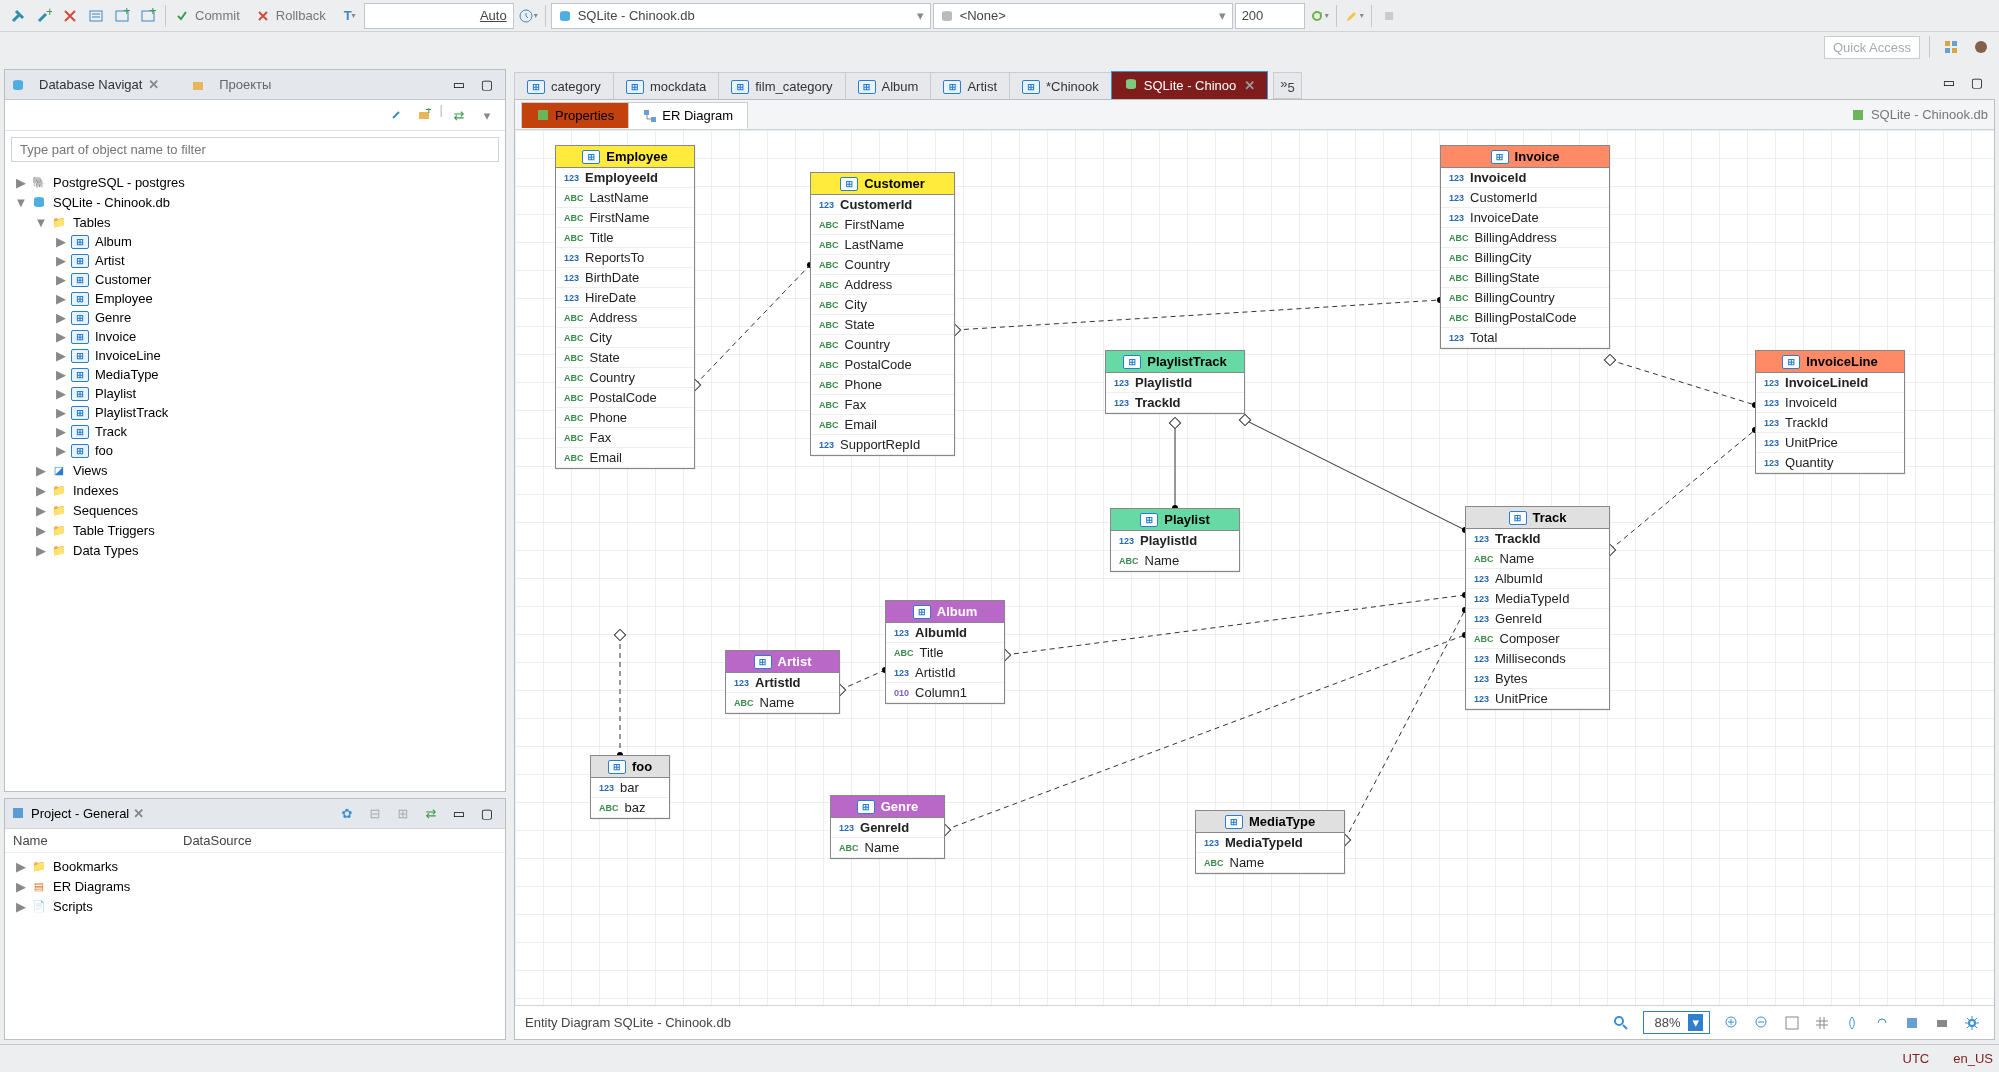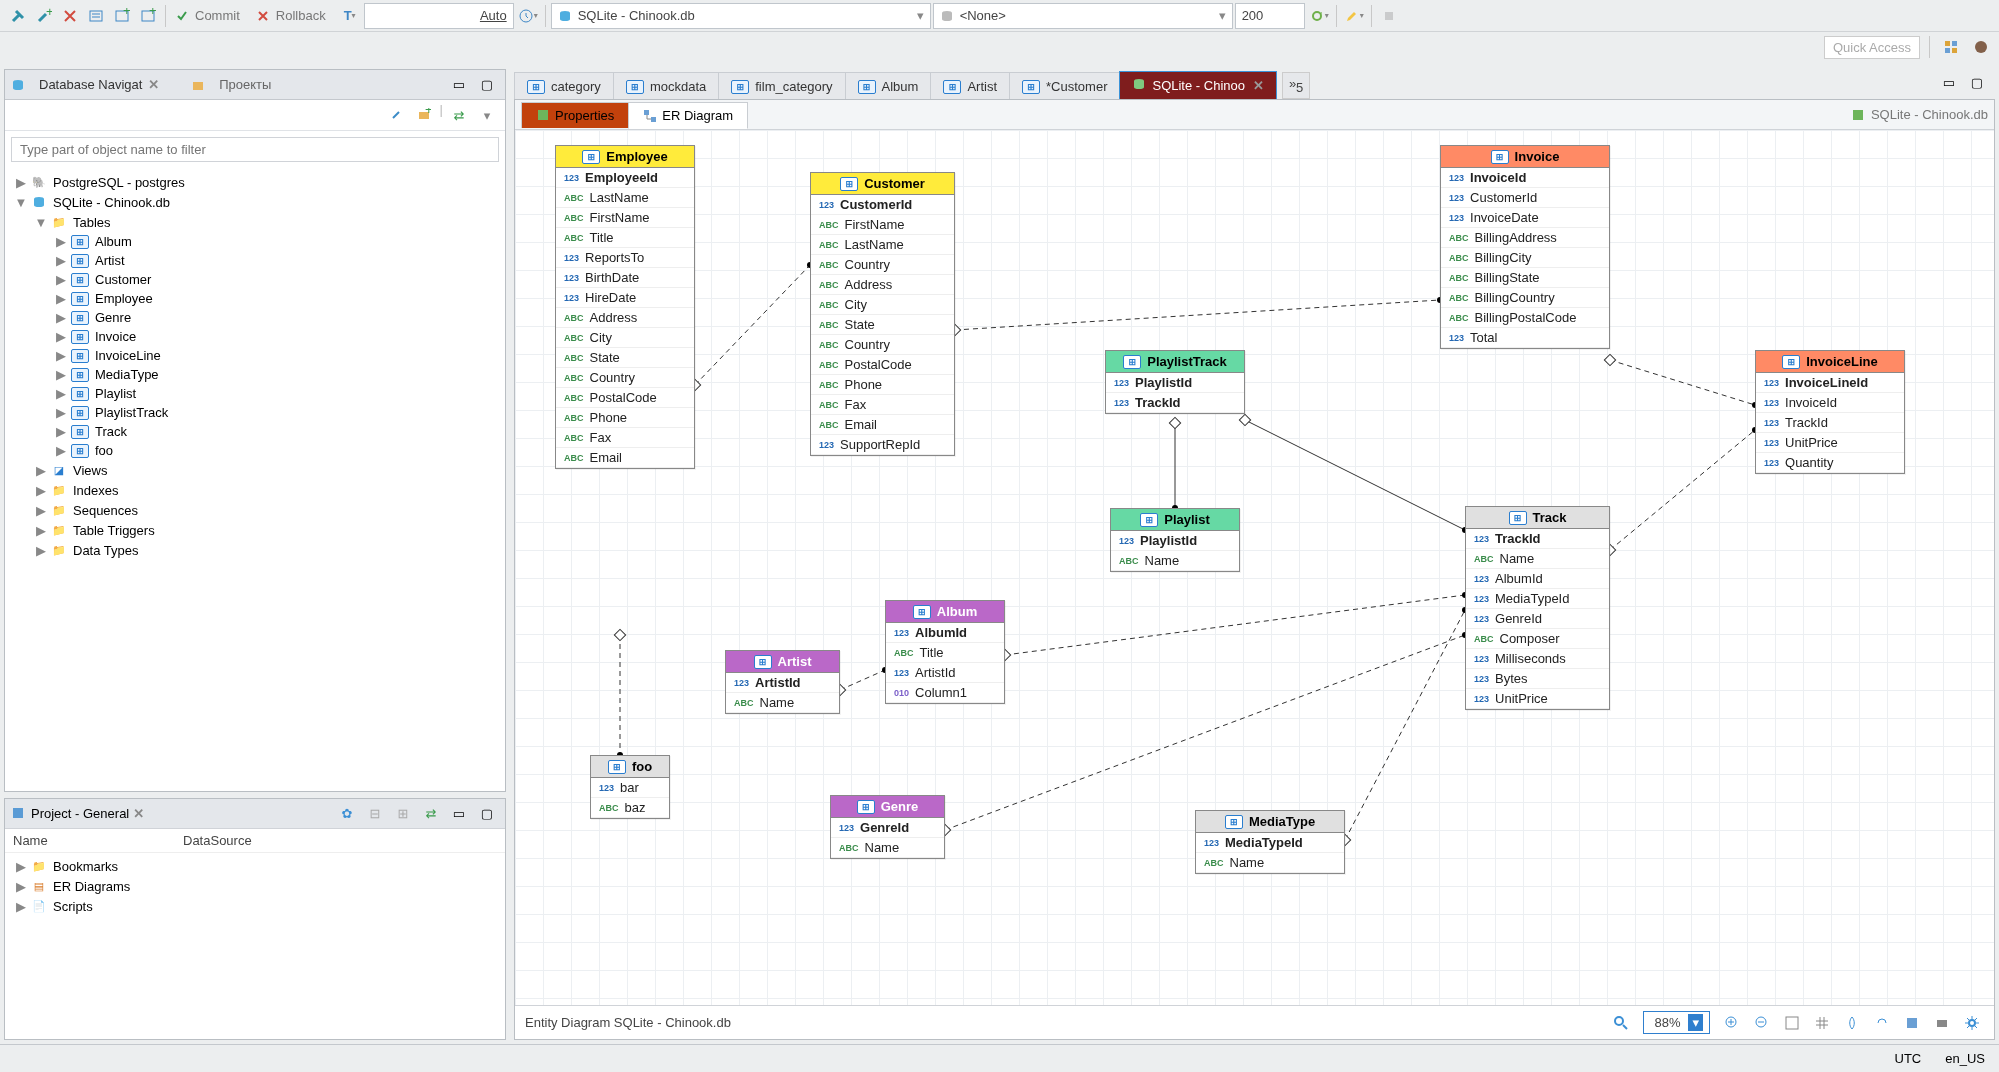--- a/index.html
+++ b/index.html
@@ -66,21 +66,21 @@
 .hdr-green { background:#66d9a4;}
 .hdr-gray { background:#e0e0e0;}
 
 svg.rel { position:absolute; top:0; left:0; width:100%; height:100%; pointer-events:none;}
 
 .ed-status { height:34px; display:flex; align-items:center; border-top:1px solid #d0d3d8; padding:0 10px; gap:10px; color:#444;}
 .ed-status .sp { flex:1;}
 .zoom { display:flex; align-items:center; gap:2px; background:#fff; border:1px solid #2f7fce; padding:2px 6px 2px 10px;}
 .status-icons { display:flex; gap:6px;}
 
-.statusbar { position:absolute; bottom:0; left:0; right:0; height:28px; background:#eceeef; border-top:1px solid #c4c8cd; display:flex; align-items:center; justify-content:flex-end; gap:24px; padding:0 14px; color:#000000;}
+.statusbar { position:absolute; bottom:0; left:0; right:0; height:28px; background:#eceeef; border-top:1px solid #c4c8cd; display:flex; align-items:center; justify-content:flex-end; gap:24px; padding:0 6px; color:#7f1d1d;}
 
 .tabbar { position:absolute; top:34px; right:6px; display:flex; align-items:center; gap:6px;}
 
 
 .ind0{padding-left:6px}.ind1{padding-left:26px}.ind2{padding-left:46px}
 </style>
 </head>
 <body>
 
 <div class="toolbar">
@@ -413,21 +413,21 @@
         <div class="ed-tab">
           <span><span class="table-icon" style="margin:0">⊞</span></span>
           <span>Album</span>
         </div>
         <div class="ed-tab">
           <span><span class="table-icon" style="margin:0">⊞</span></span>
           <span>Artist</span>
         </div>
         <div class="ed-tab">
           <span><span class="table-icon" style="margin:0">⊞</span></span>
-          <span>*Customer</span>
+          <span>*Chinook</span>
         </div>
         <div class="ed-tab active">
           <span><svg width="14" height="14">
               <ellipse cx="7" cy="4" rx="5" ry="2" fill="#7fc97f"></ellipse>
               <path d="M2 4v6a5 2 0 0010 0V4" fill="#7fc97f"></path>
             </svg></span>
           <span>SQLite - Chinoo</span>
           <span class="x">✕</span>
         </div>
         <div class="more-tabs"><span>»<sub>5</sub></span></div>

